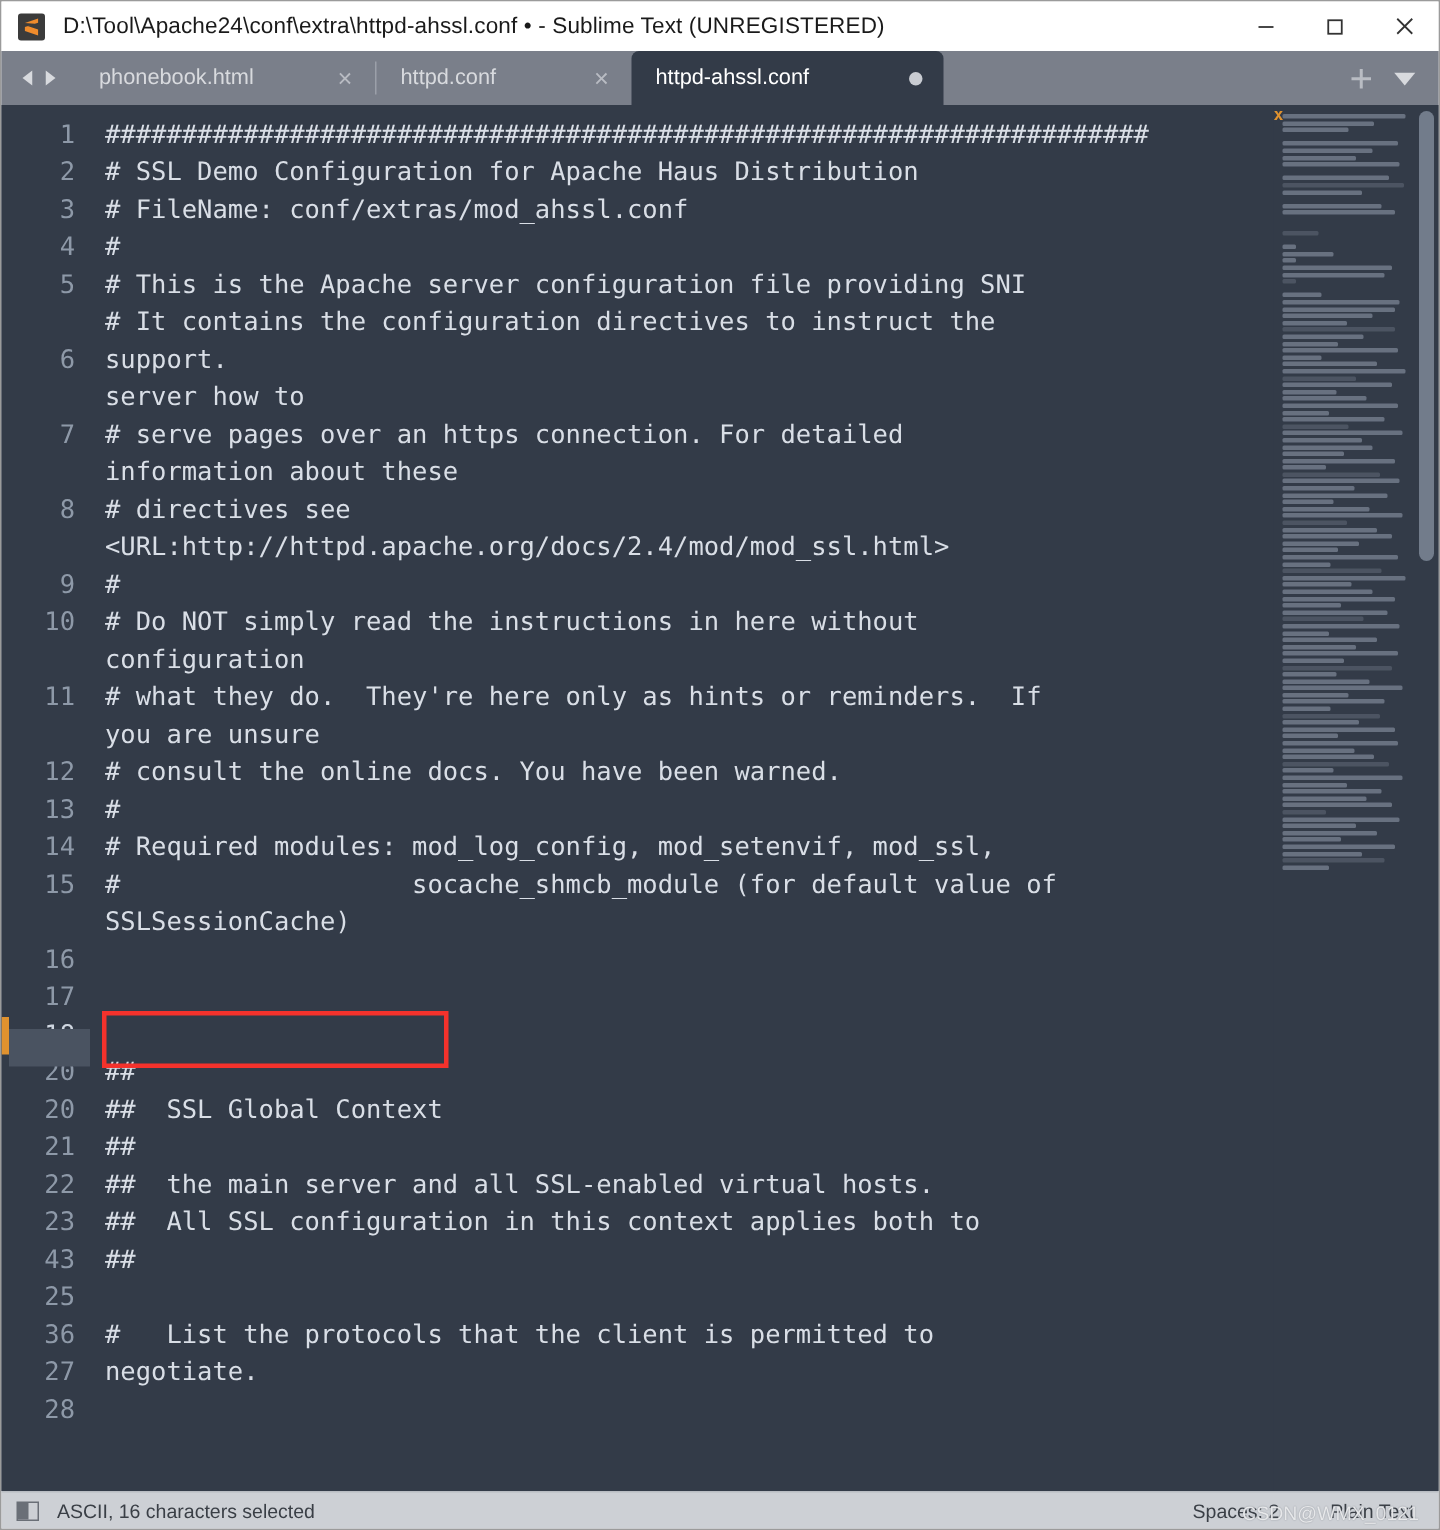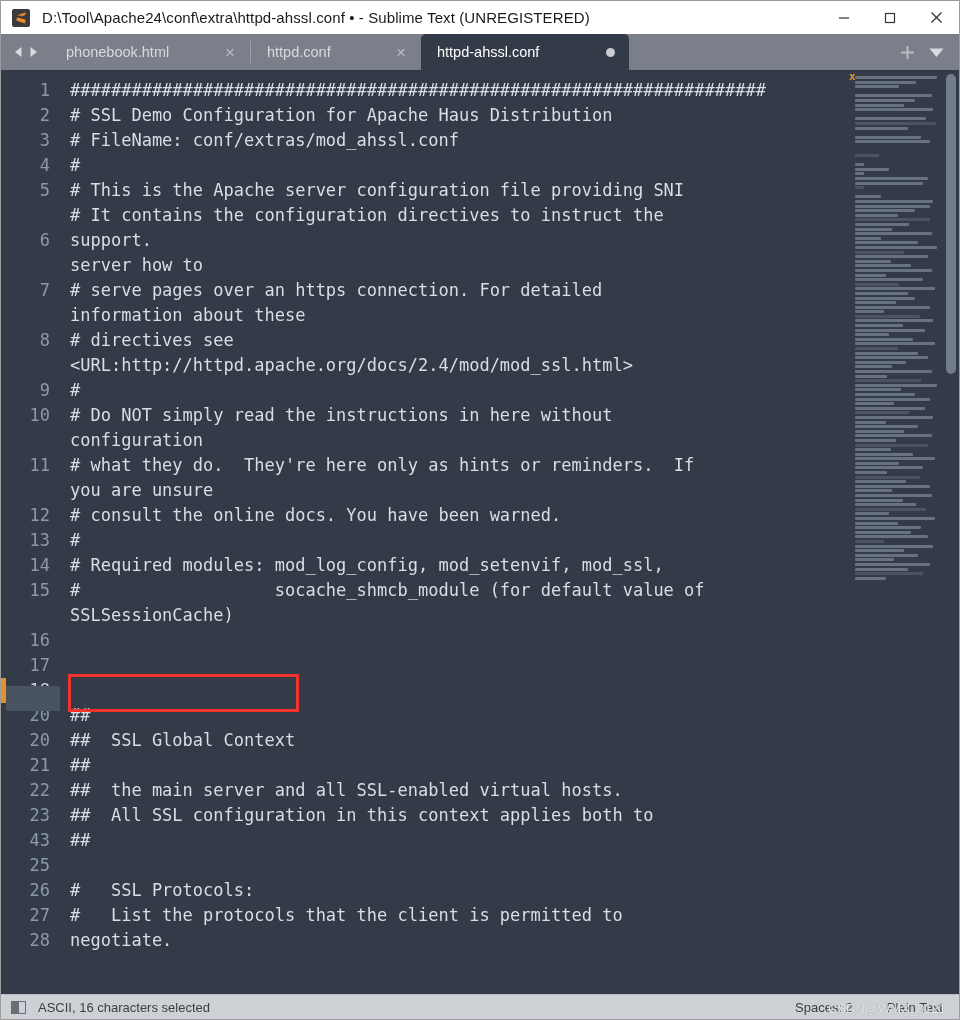--- a/index.html
+++ b/index.html
@@ -429,21 +429,21 @@
           <div class="ln">17</div>
           <div class="gutter-hl" style="top: 608px;"></div>
           <div class="ln cur">18</div>
           <div class="ln">20</div>
           <div class="ln">20</div>
           <div class="ln">21</div>
           <div class="ln">22</div>
           <div class="ln">23</div>
           <div class="ln">43</div>
           <div class="ln">25</div>
-          <div class="ln">26</div>
+          <div class="ln">36</div>
           <div class="ln">27</div>
           <div class="ln">28</div>
           <div class="ln"></div>
         </div>
       <div class="code-body" id="code-body">
           <div class="code-line">####################################################################</div>
           <div class="code-line"># SSL Demo Configuration for Apache Haus Distribution</div>
           <div class="code-line"># FileName: conf/extras/mod_ahssl.conf</div>
           <div class="code-line">#</div>
           <div class="code-line"># This is the Apache server configuration file providing SNI</div>
@@ -467,21 +467,20 @@
           <div class="code-line"></div>
           <div class="code-line"></div>
           <div class="code-line"></div>
           <div class="code-line">##</div>
           <div class="code-line">##  SSL Global Context</div>
           <div class="code-line">##</div>
           <div class="code-line">##  the main server and all SSL-enabled virtual hosts.</div>
           <div class="code-line">##  All SSL configuration in this context applies both to</div>
           <div class="code-line">##</div>
           <div class="code-line"></div>
-          <div class="code-line">#   SSL Protocols:</div>
           <div class="code-line">#   List the protocols that the client is permitted to</div>
           <div class="code-line">negotiate.</div>
         </div>
       <div class="annot-box" id="annot-box" style="left: 62px; top: 604px; width: 231.2px; height: 38px;"></div>
     </div>
 
     <div class="minimap" id="minimap">
       <div class="mm-logo">x</div>
     <div class="mm-line" style="width: 96%;"></div>
         <div class="mm-line" style="width: 72%;"></div>

